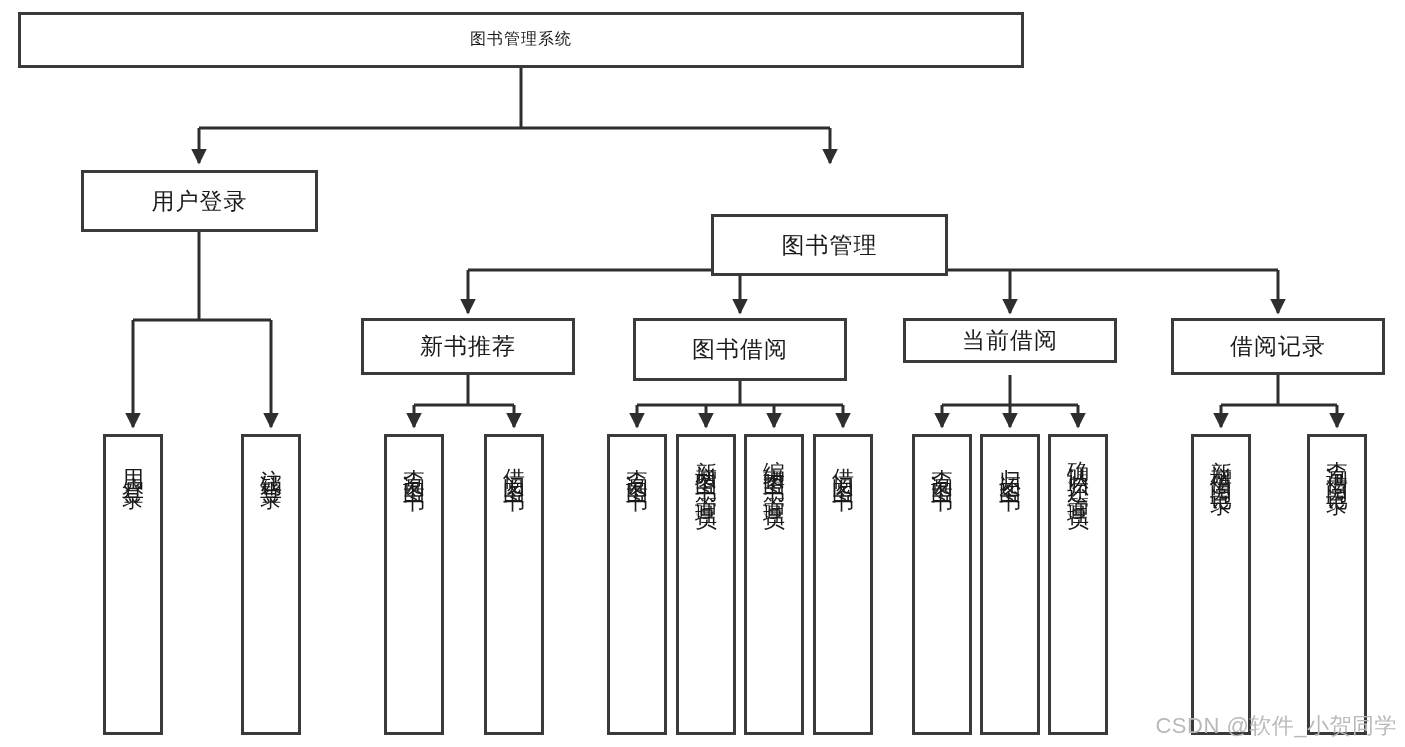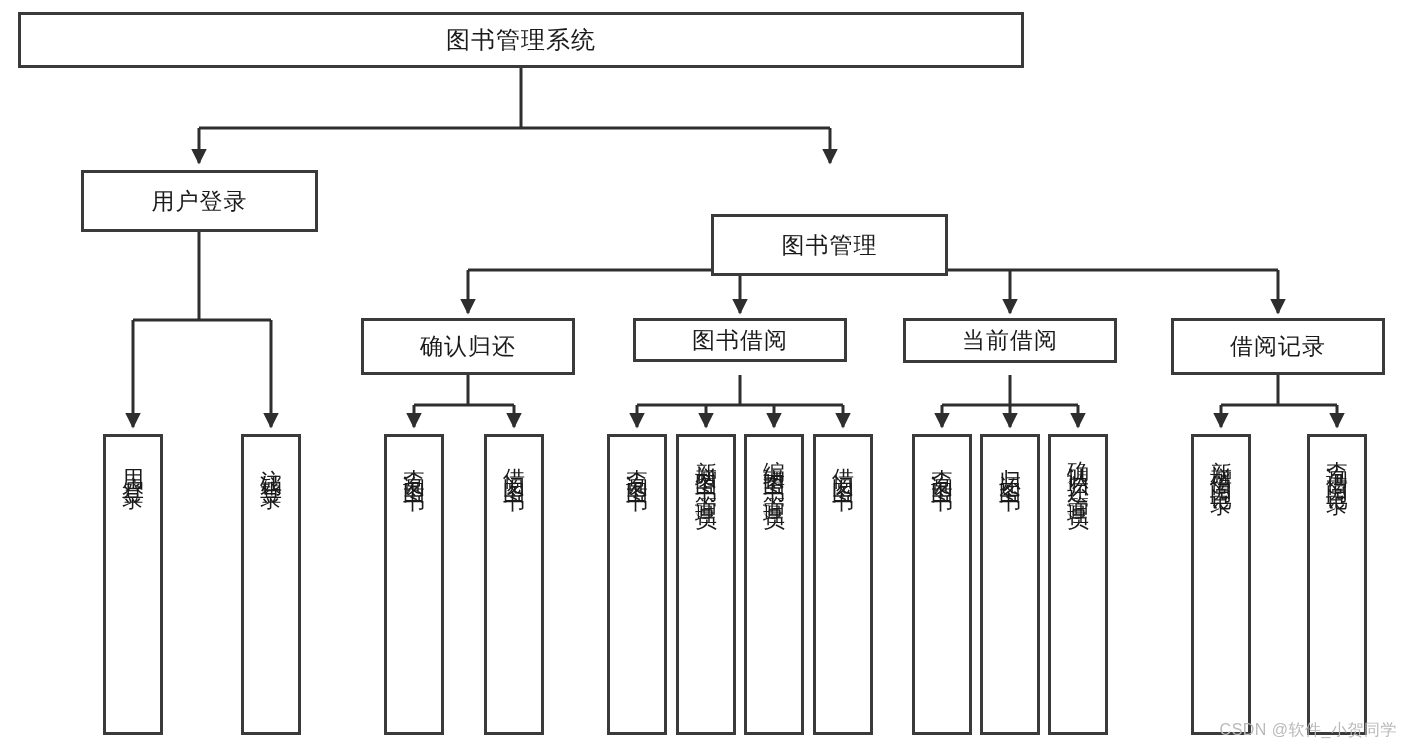--- a/index.html
+++ b/index.html
@@ -37,21 +37,21 @@
     color: #1a1a1a;
   }
   .node .label {
     font-size: 23px;
     line-height: 1.15;
     letter-spacing: 1px;
     white-space: nowrap;
     color: #1a1a1a;
   }
   
-  .node.root .label { font-size: 24px; }
+  .node.root .label { font-size: 16px; font-family: Liberation Mono, monospace; }
   
   .node.branch .label { font-size: 23px; }
 
   
   .node.leaf {
     border-width: 3px;
     align-items: flex-start;
     justify-content: center;
     padding-top: 14px;
   }
@@ -65,21 +65,21 @@
     text-align: left;
   }
   
   .node.leaf.tall { padding-top: 6px; }
 
   
   #watermark {
     position: absolute;
     right: 8px;
     bottom: 6px;
-    font-size: 16px;
+    font-size: 22px;
     color: #b9b9b9;
     letter-spacing: 0.5px;
     white-space: nowrap;
     pointer-events: none;
   }
 </style>
 </head>
 <body>
 
 <div id="canvas">
@@ -142,24 +142,24 @@
 
   <div class="node branch" style="left:81px; top:170px; width:237px; height:62px;">
     <span class="label">用户登录</span>
   </div>
 
   <div class="node branch" style="left:711px; top:170px; width:237px; height:62px;margin-top:44px;">
     <span class="label">图书管理</span>
   </div>
 
   <div class="node branch" style="left:361px; top:318px; width:214px; height:57px;">
-    <span class="label">确认归还</span>
-  </div>
-
-  <div class="node branch" style="left:633px; top:318px; width:214px; height:44px;">
+    <span class="label">新书推荐</span>
+  </div>
+
+  <div class="node branch" style="left:633px; top:318px; width:214px; height:63px;">
     <span class="label">图书借阅</span>
   </div>
 
   <div class="node branch" style="left:903px; top:318px; width:214px; height:45px;">
     <span class="label">当前借阅</span>
   </div>
 
   <div class="node branch" style="left:1171px; top:318px; width:214px; height:57px;text-align:center;">
     <span class="label">借阅记录</span>
   </div>

